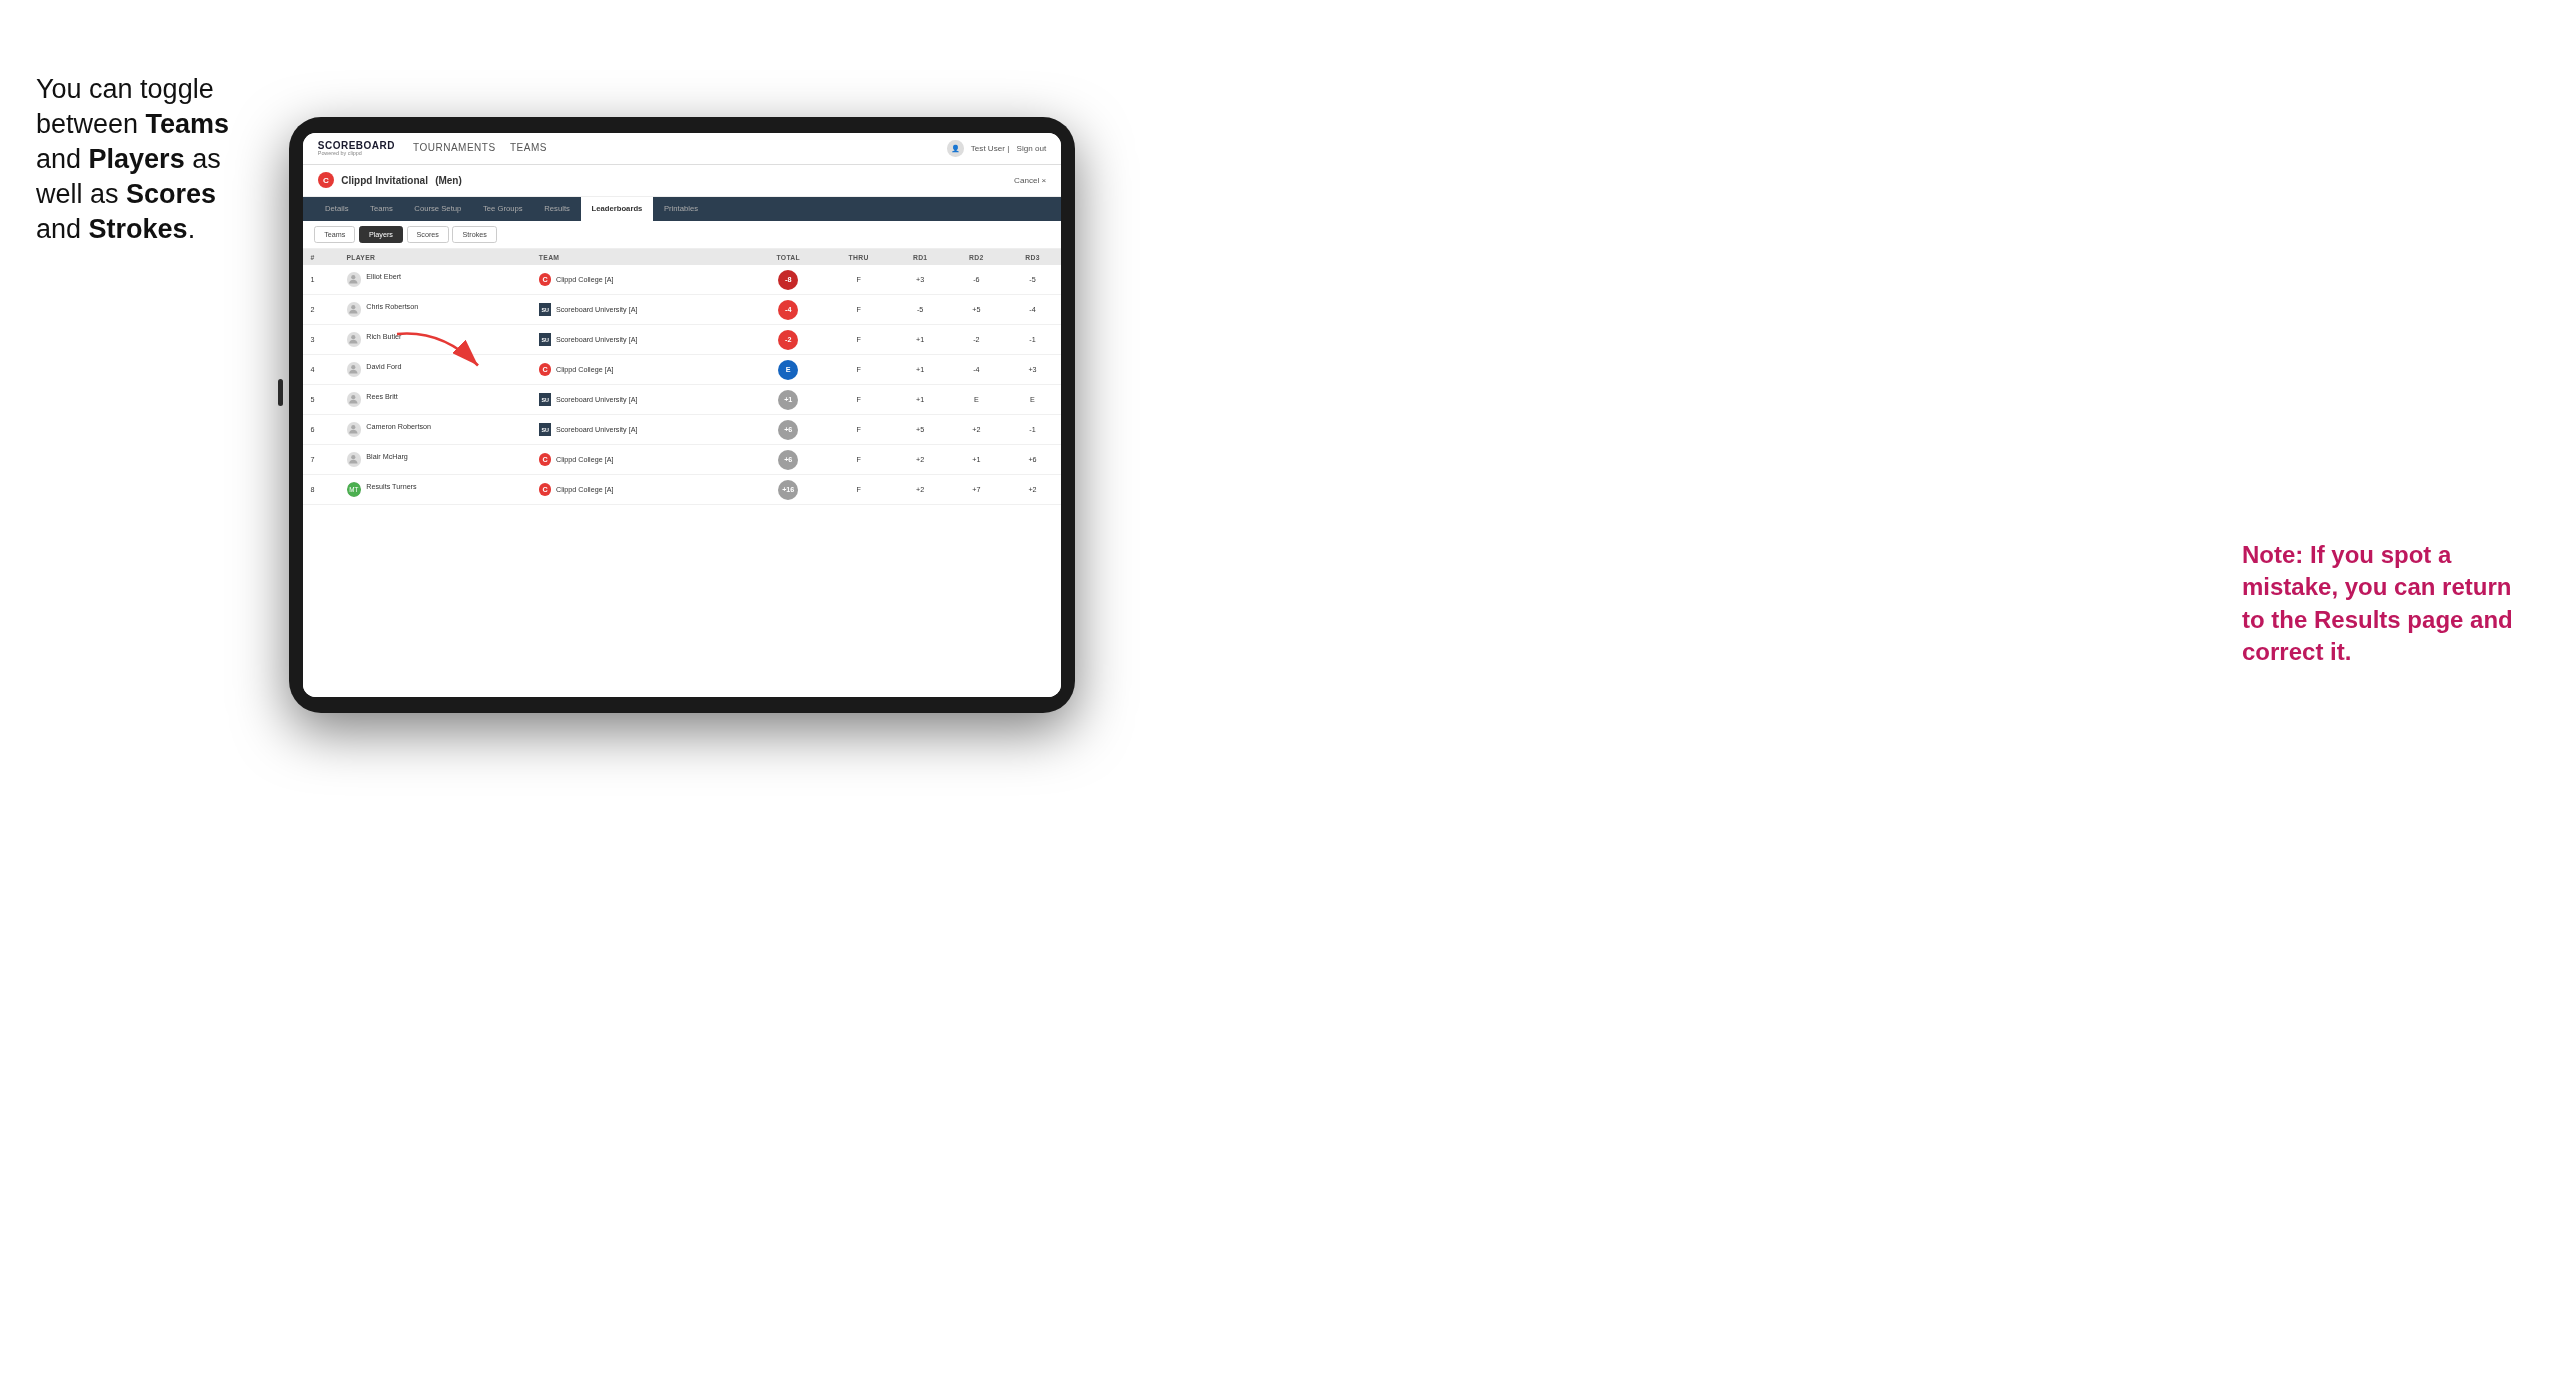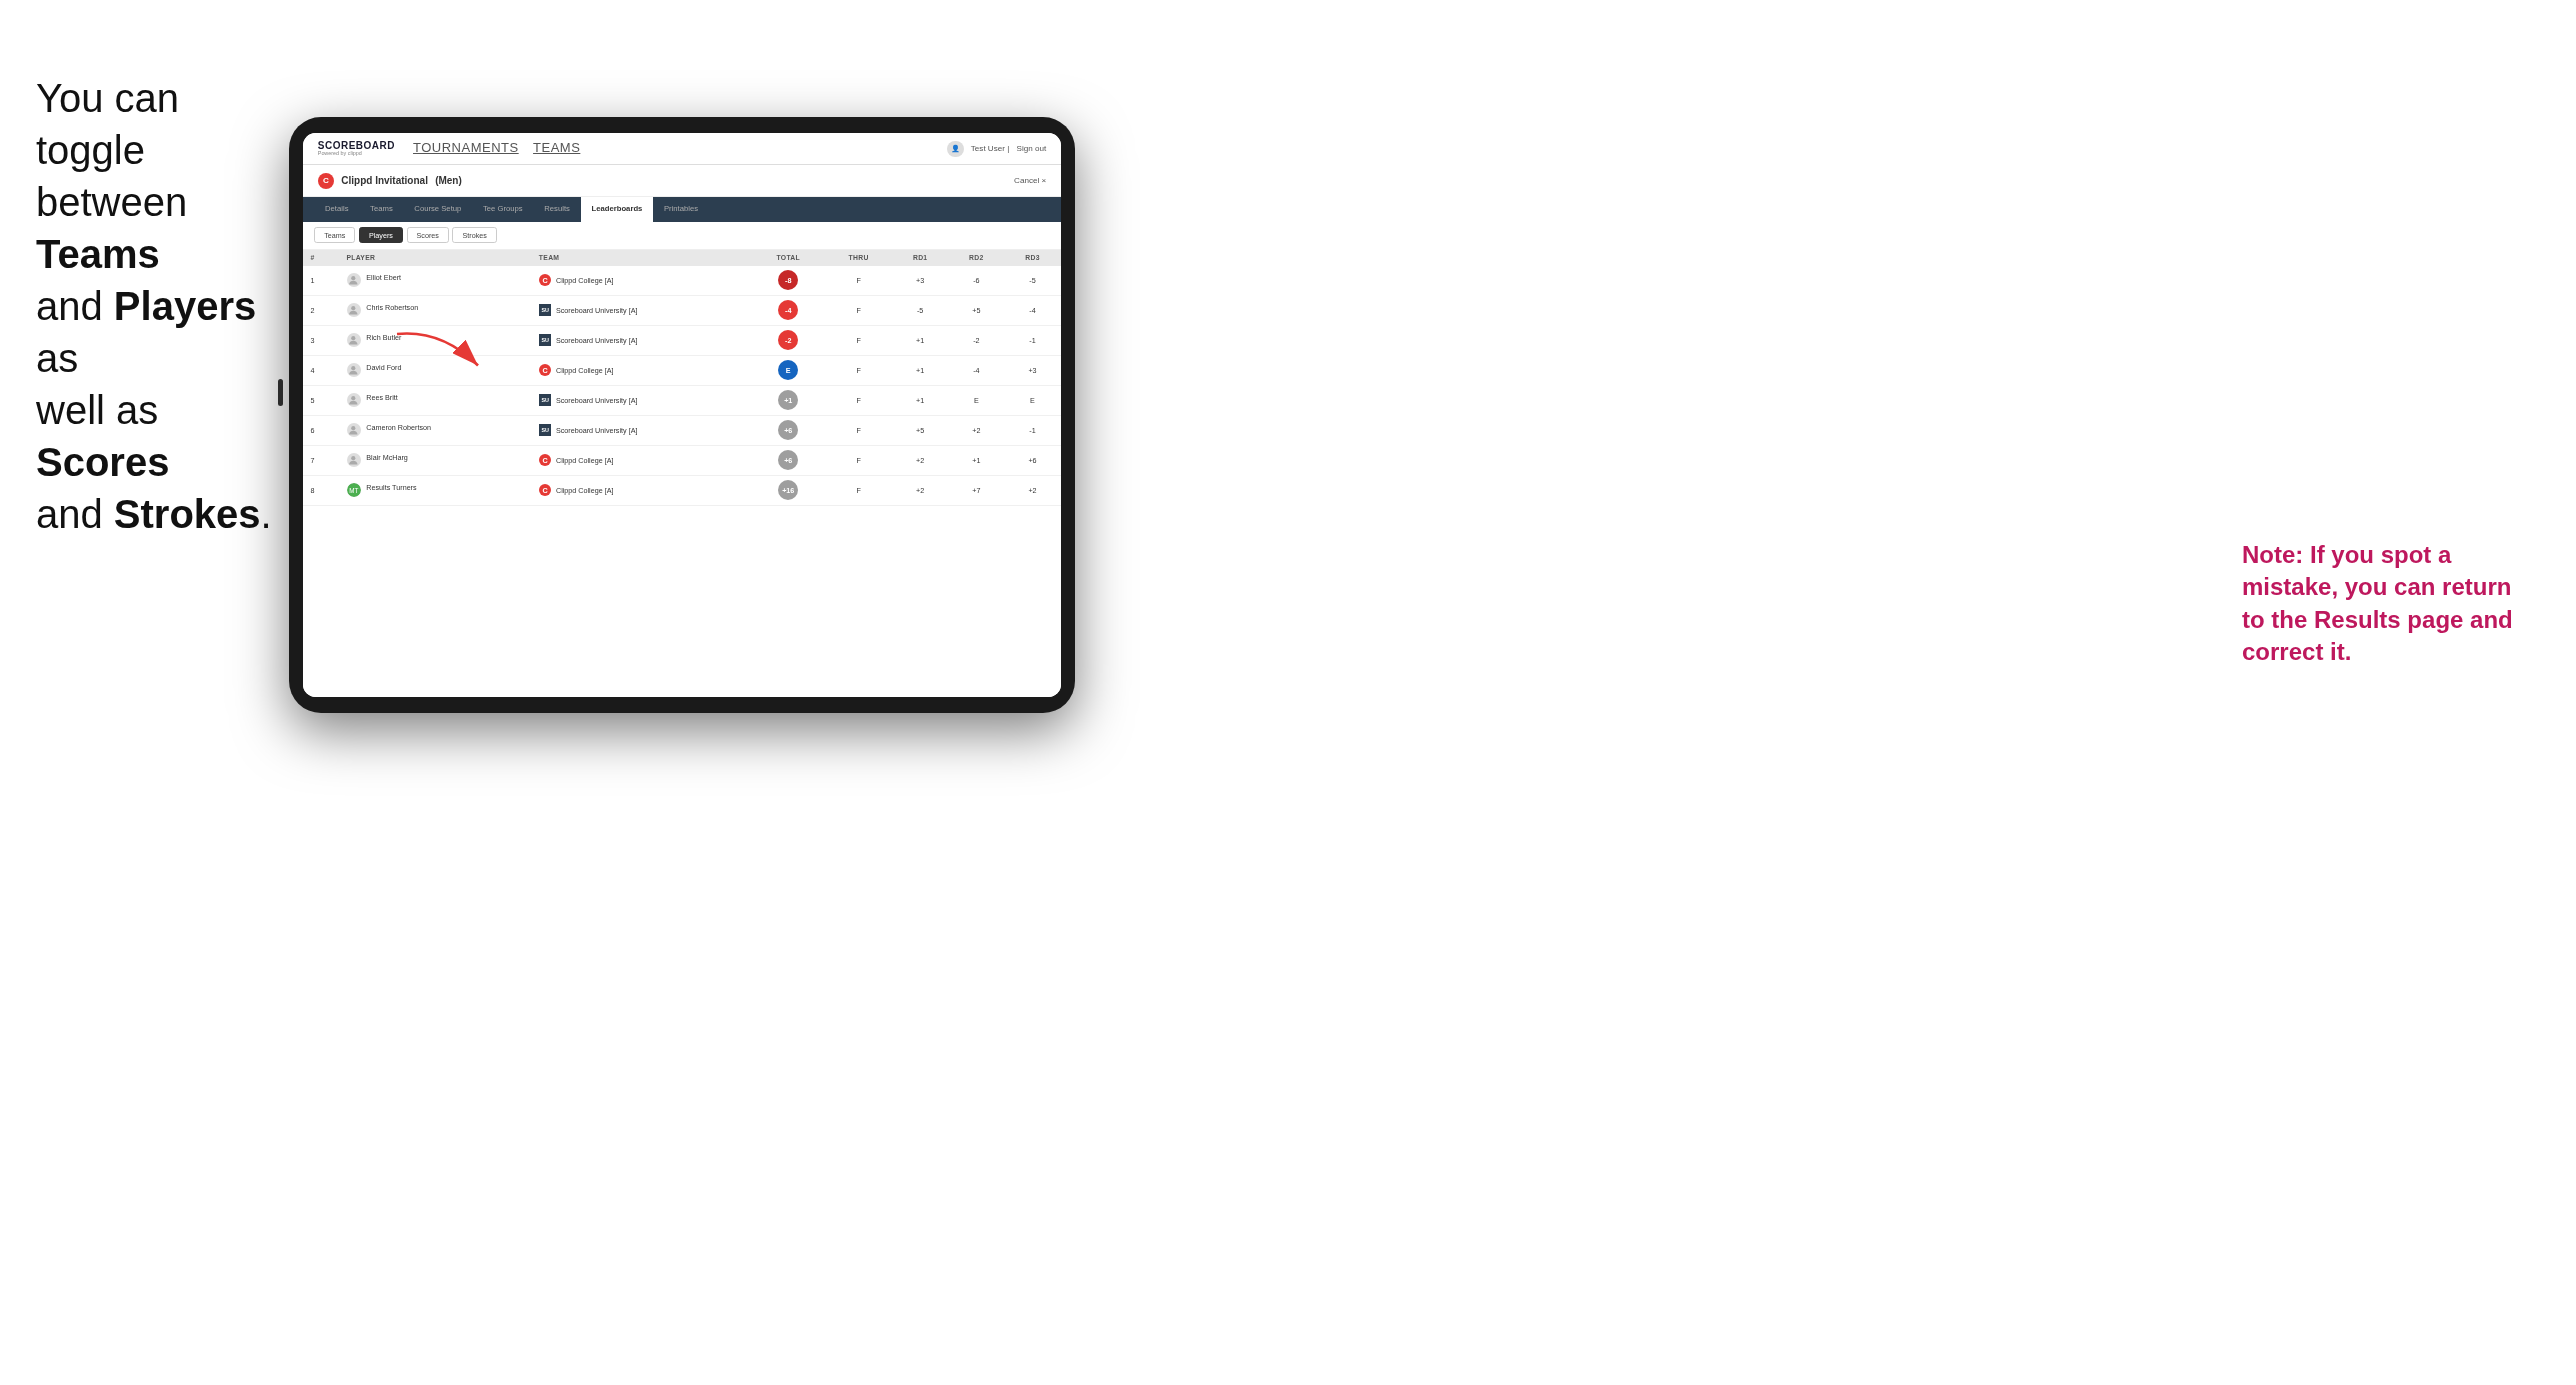--- a/index.html
+++ b/index.html
@@ -11,21 +11,21 @@
       overflow: hidden;
       position: relative;
     }
 
     
     .left-annotation {
       position: absolute;
       left: 36px;
       top: 72px;
       width: 253px;
-      font-size: 40px;
+      font-size: 27px;
       line-height: 1.3;
       color: #111;
     }
     .left-annotation .bold { font-weight: 800; }
 
     
     .right-annotation {
       position: absolute;
       right: 36px;
       top: 506px;
@@ -89,27 +89,26 @@
     }
     .scoreboard-logo .logo-sub {
       font-size: 5.4px;
       color: #888;
     }
     .nav-links {
       display: flex;
       gap: 14.4px;
     }
     .nav-link {
-      font-size: 13px;
+      font-size: 10px;
       color: #555;
       text-transform: uppercase;
       letter-spacing: 0.5px;
       padding-bottom: 1.8px;
       cursor: pointer;
-      text-decoration: underline;
     }
     .nav-right {
       display: flex;
       align-items: center;
       gap: 7.2px;
       font-size: 8.1px;
       color: #555;
     }
     .user-avatar-icon {
       width: 16.3px;

